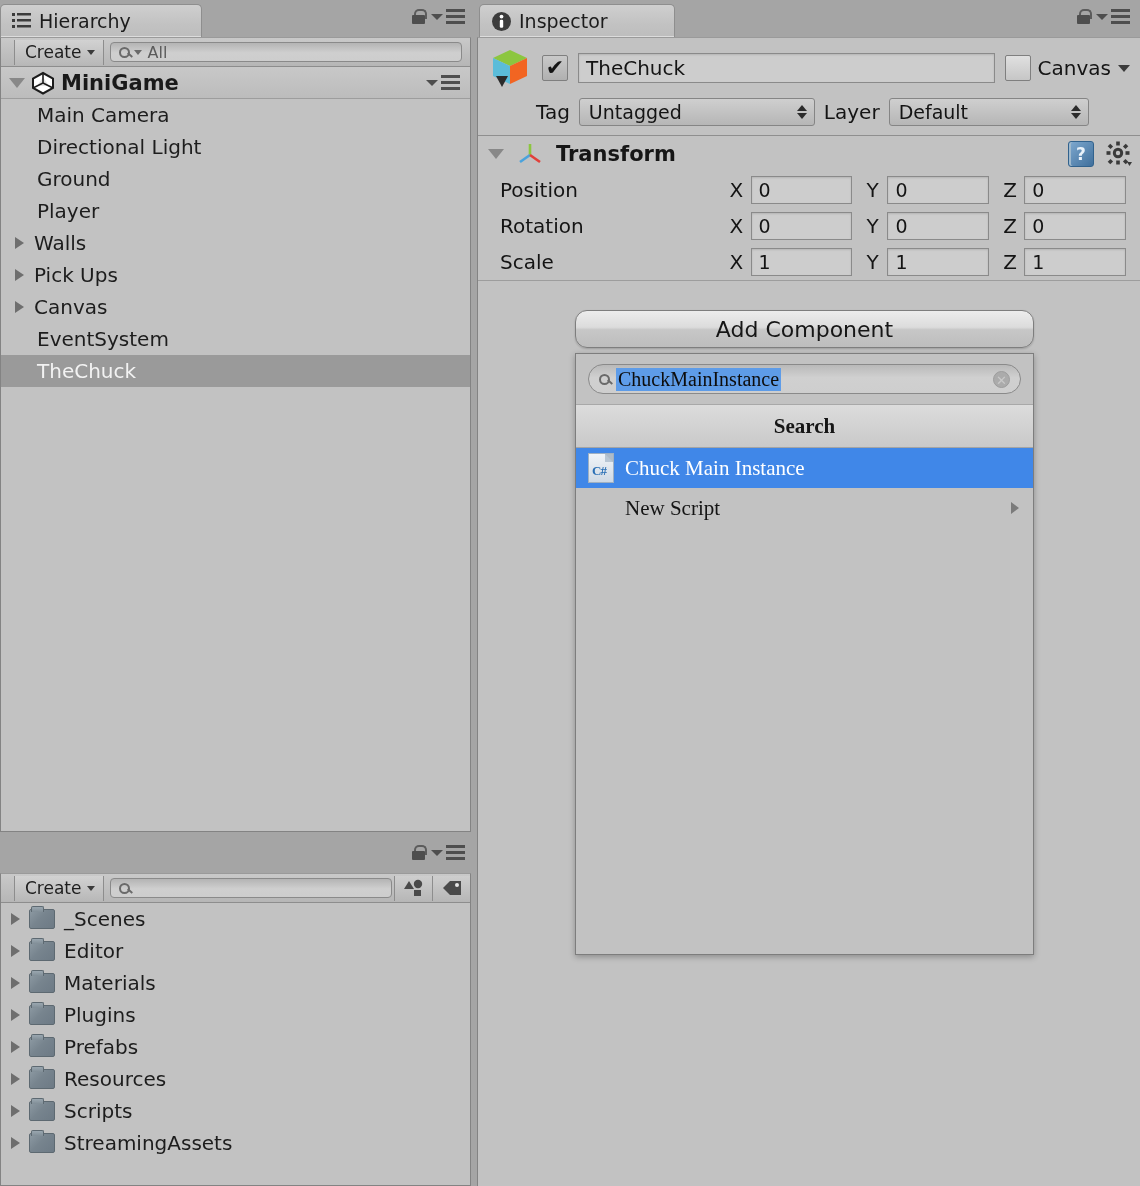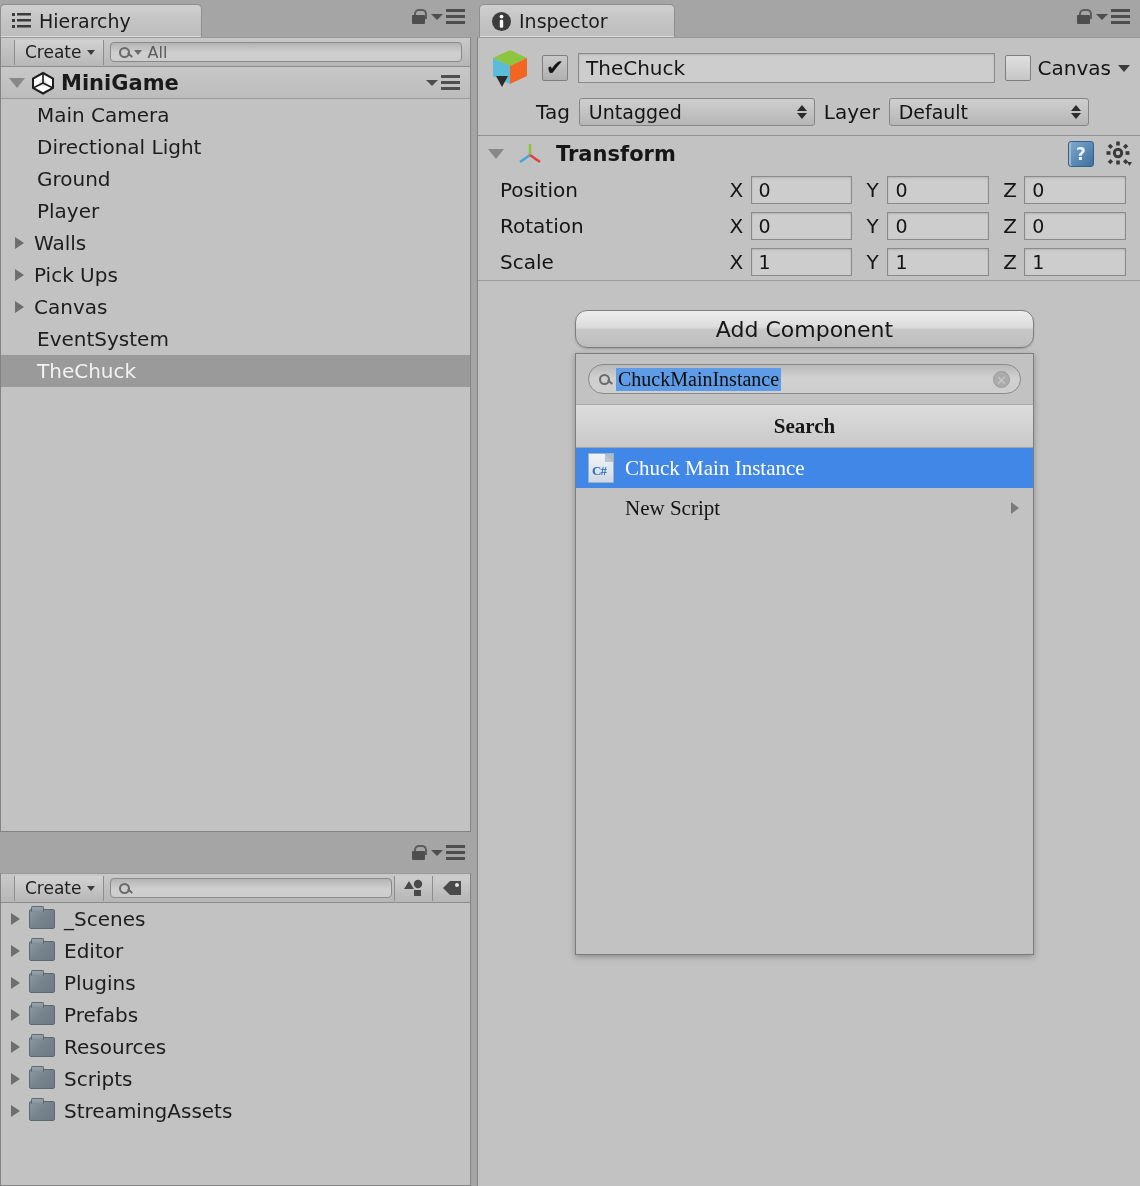--- a/index.html
+++ b/index.html
@@ -381,20 +381,25 @@
     <div>
       <div class="prow">
         <span class="tri-rt"></span>
         <span class="folder"></span>
         <span>_Scenes</span>
       </div>
       <div class="prow">
         <span class="tri-rt"></span>
         <span class="folder"></span>
         <span>Editor</span>
+      </div>
+      <div class="prow">
+        <span class="tri-rt"></span>
+        <span class="folder"></span>
+        <span>Materials</span>
       </div>
       <div class="prow">
         <span class="tri-rt"></span>
         <span class="folder"></span>
         <span>Plugins</span>
       </div>
       <div class="prow">
         <span class="tri-rt"></span>
         <span class="folder"></span>
         <span>Prefabs</span>

